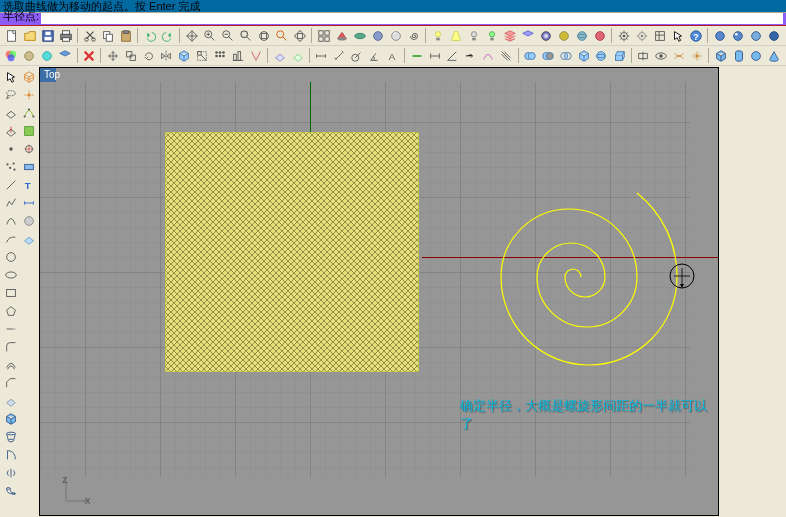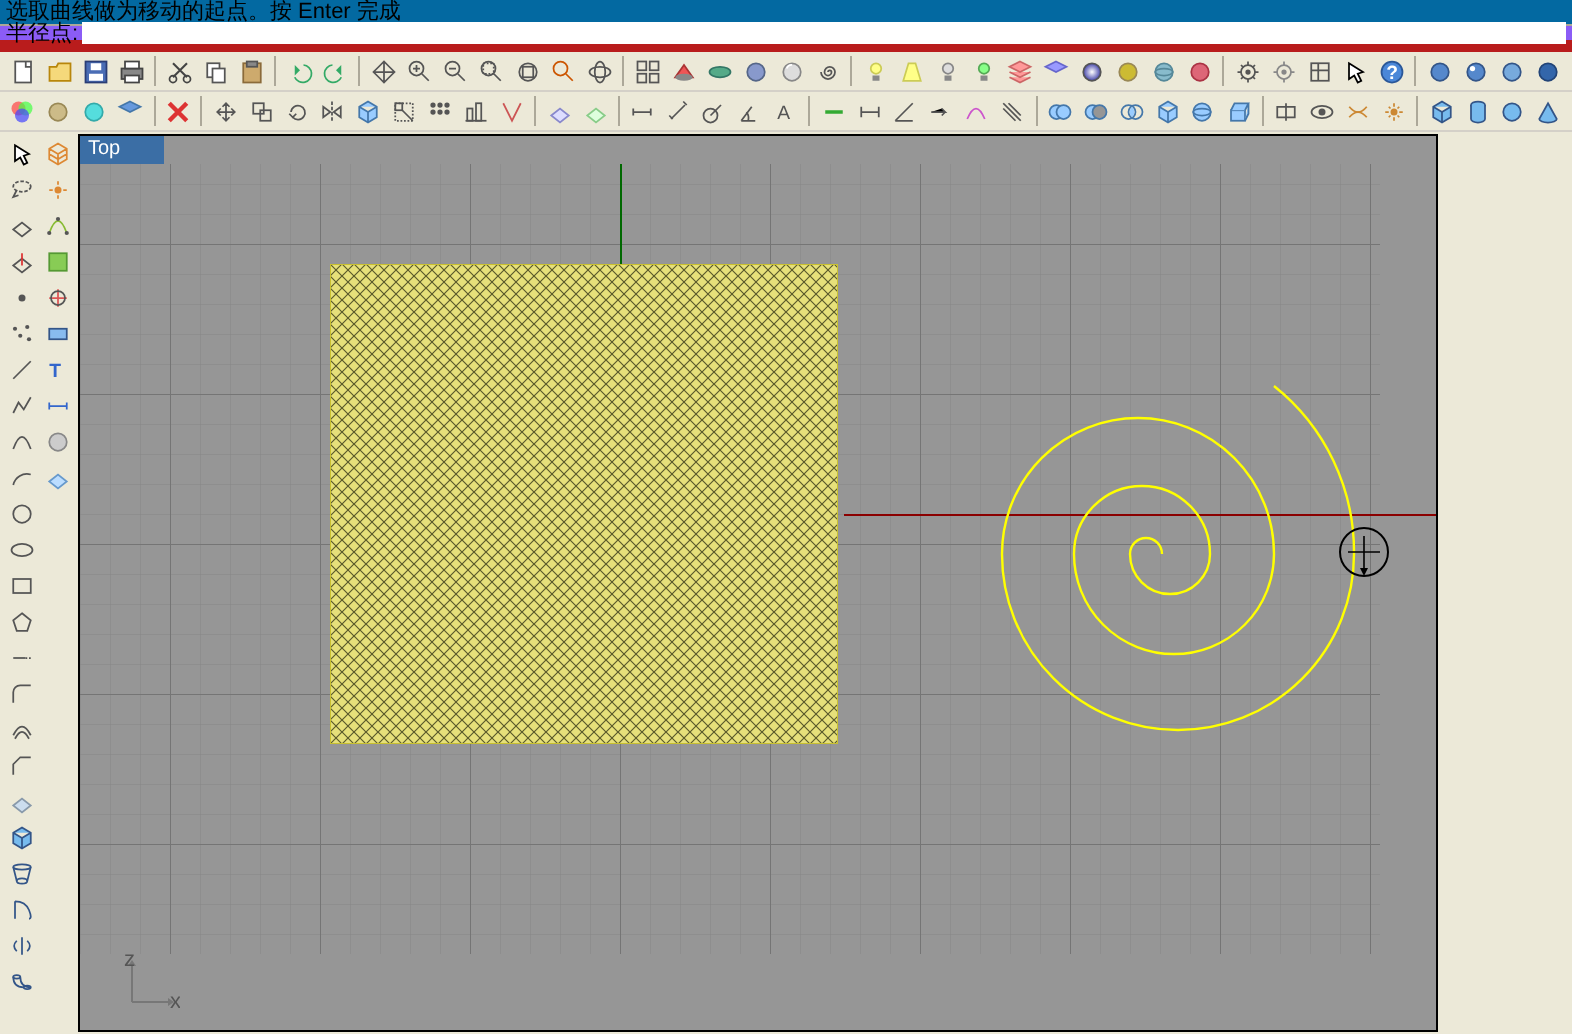--- a/index.html
+++ b/index.html
@@ -1,29 +1,29 @@
 <!DOCTYPE html>
 <html><head>
 <meta charset="utf-8">
 <style>
 *{margin:0;padding:0;box-sizing:border-box;font-family:"SimSun","Microsoft YaHei",sans-serif;font-size:11px}
 body{width:786px;height:517px;background:#ece9d8;overflow:hidden;position:relative}
 .status-line{background:#0369a1;padding:1px 3px;border-bottom:1px solid #aca899;height:13px;line-height:11px}
-.prompt-line{background:#8b5cf6;padding:1px 3px;border-bottom:6px solid #b91c1c;height:13px;display:flex;align-items:center}
+.prompt-line{background:#8b5cf6;padding:1px 3px;border-bottom:1px solid #b91c1c;height:13px;display:flex;align-items:flex-end}
 .prompt-line input{border:none;outline:none;flex:1;height:11px;font-size:11px;margin-left:2px}
 .toolbar-row{background:#ece9d8;height:20px;display:flex;align-items:center;padding:1px 3px;border-bottom:1px solid #d4d0c8;gap:1px}
 .tb{width:17px;height:17px;border:1px solid transparent;display:inline-flex;align-items:center;justify-content:center;cursor:pointer}
 .tb svg{width:14px;height:14px}
 .sep{width:1px;height:15px;background:#aca899;margin:0 2px}
 .main-area{display:flex;height:451px}
 .left-tools{width:38px;background:#ece9d8;display:flex;flex-direction:column;flex-wrap:wrap;padding:2px;gap:1px;align-content:flex-start}
 .lt{width:17px;height:17px;border:1px solid transparent;display:inline-flex;align-items:center;justify-content:center;cursor:pointer}
 .lt svg{width:14px;height:14px}
 .viewport-wrap{flex:1;display:flex;flex-direction:column;background:#969696;border:1px solid #000;margin:1px}
-.vp-title{background:#3b6ea5;width:42px;color:#fff;padding:1px 4px;height:14px;line-height:12px;font-size:10px}
+.vp-title{background:#3b6ea5;width:16px;color:#fff;padding:1px 4px;height:14px;line-height:12px;font-size:10px}
 .vp-canvas{flex:1;position:relative;background:#969696;height:437px}
 .grid{position:absolute;inset:0;width:100%;height:100%}
 .axis-y{position:absolute;left:270px;top:0;width:1px;height:175px;background:#006800}
 .axis-x{position:absolute;top:175px;left:382px;right:0;height:1px;background:#8b0000}
 .hatch{position:absolute;left:125px;top:50px;width:254px;height:240px}
 .spiral{position:absolute;left:413px;top:80px;width:240px;height:215px}
 .cursor-circ{position:absolute;left:628px;top:180px;width:28px;height:28px}
 .annotation{position:absolute;left:420px;top:315px;color:#00b8e0;font-size:13px;text-shadow:1px 1px 1px rgba(0,0,0,.4)}
 .cplane{position:absolute;left:20px;bottom:8px;width:30px;height:30px}
 .right-pad{width:66px;background:#ece9d8}
@@ -758,20 +758,21 @@
       <svg class="spiral" viewBox="0 0 240 215">
         <path d="M128 115 a8 8 0 1 0 -16 0 a20 20 0 1 0 40 0 a34 34 0 1 0 -68 0 a50 50 0 1 0 100 0 a68 68 0 1 0 -136 0 a88 88 0 1 0 176 0 a106 106 0 0 0 -40 -84" fill="none" stroke="#ffff00" stroke-width="1.2"></path>
       </svg>
 
       <svg class="cursor-circ" viewBox="0 0 28 28">
         <circle cx="14" cy="14" r="12" fill="none" stroke="#000" stroke-width="1"></circle>
         <path d="M14 6v16M6 14h16" stroke="#000" stroke-width="0.8"></path>
         <path d="M14 26l-2-4h4z" fill="#000"></path>
       </svg>
 
+      <div class="annotation">确定半径，大概是螺旋形间距的一半就可以了</div>
 
       <svg class="cplane" viewBox="0 0 30 30">
         <path d="M6 24V6" stroke="#777" stroke-width="1"></path>
         <path d="M6 24H24" stroke="#777" stroke-width="1"></path>
         <path d="M4 6l2-3 2 3z" fill="#777"></path>
         <path d="M24 22l3 2-3 2z" fill="#777"></path>
         <text x="25" y="27" font-size="8" fill="#555">x</text>
         <text x="2" y="6" font-size="8" fill="#555">z</text>
       </svg>
 

